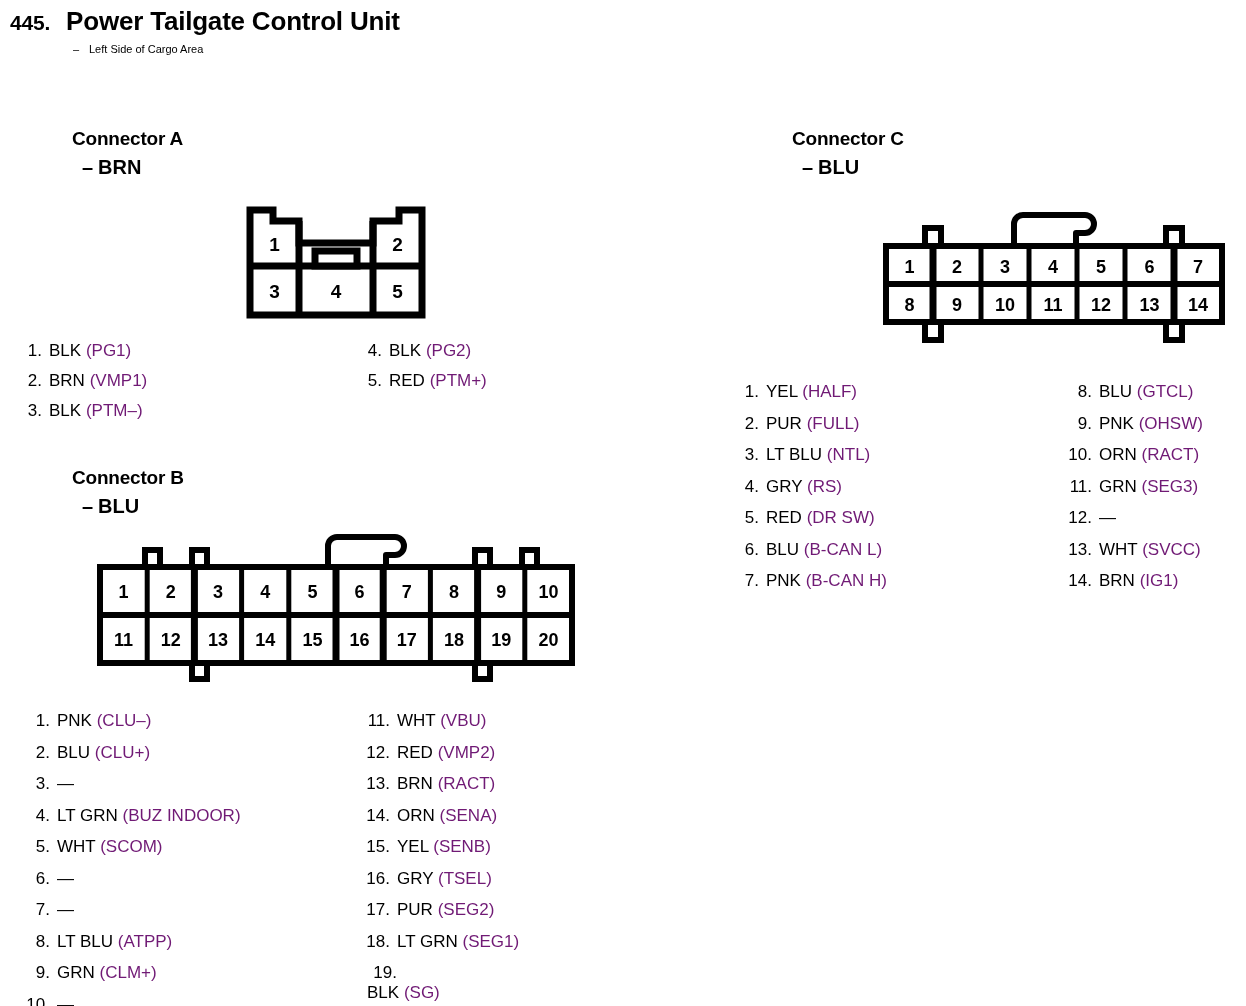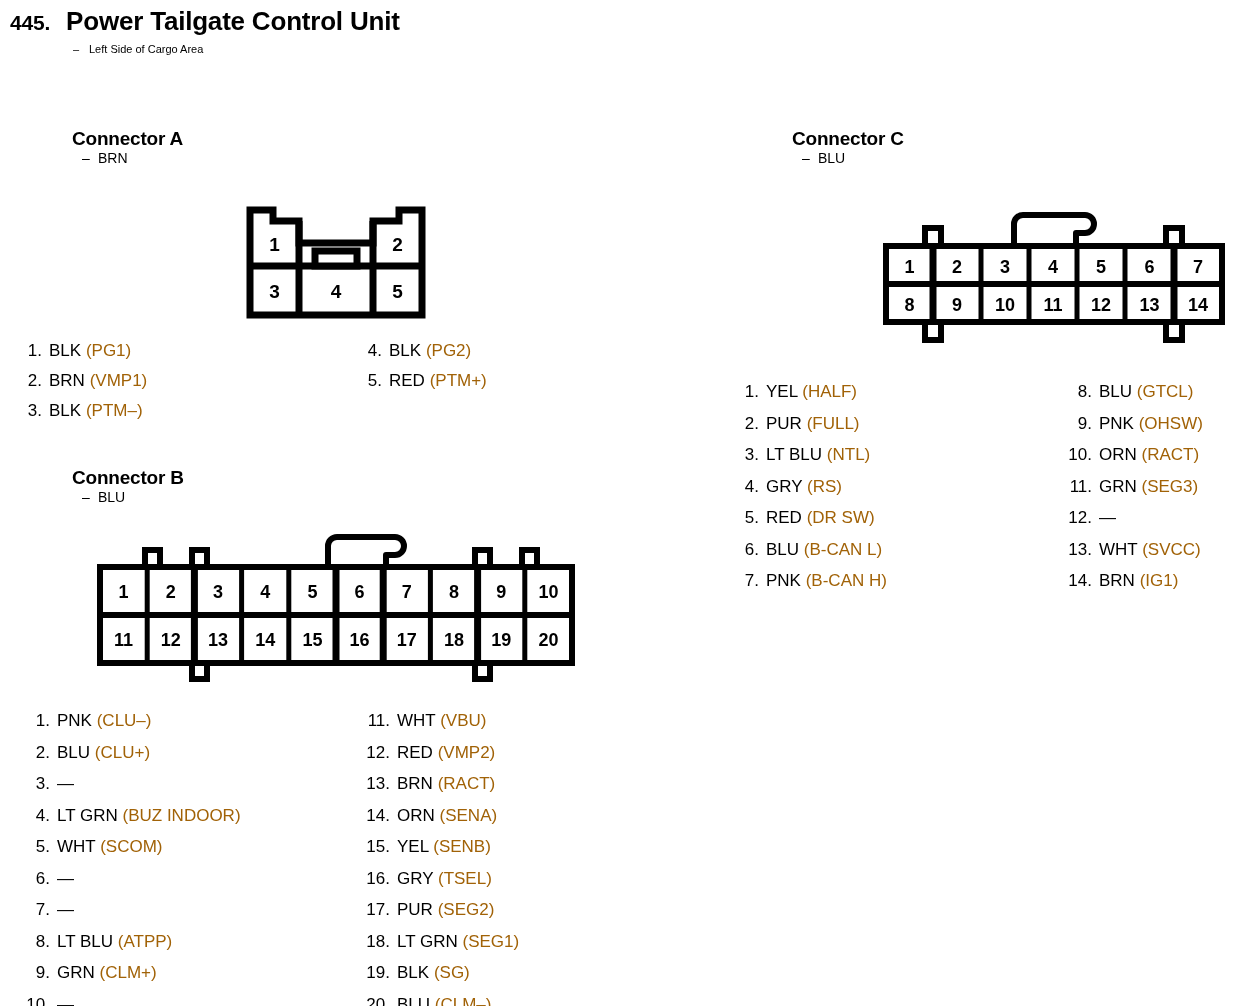--- a/index.html
+++ b/index.html
@@ -52,23 +52,25 @@
   }
 
   
   .conn-block { position: absolute; }
   .conn-title {
     font-size: 19px;
     font-weight: bold;
     letter-spacing: -0.2px;
   }
   .conn-color {
-    font-size: 14px;
+    font-size: 20px;
+    margin-top: 6px;
     margin-left: 10px;
     white-space: nowrap;
+    font-weight: bold;
   }
   .conn-color .dash {
     display: inline-block;
     width: 16px;
   }
 
   
   .pinlist {
     position: absolute;
     font-size: 17px;
@@ -80,21 +82,21 @@
   }
   .pin-num {
     text-align: right;
     flex: 0 0 auto;
   }
   .pin-body {
     margin-left: 7px;
     flex: 0 0 auto;
   }
   .sig {
-    color: #a16207;
+    color: #701a75;
   }
 
   
   .conn-svg { position: absolute; }
   .cell-num {
     font-family: "Liberation Sans", sans-serif;
     font-weight: bold;
     text-anchor: middle;
     fill: #000000;
   }
@@ -285,21 +287,21 @@
       <span class="pin-body"><span>GRY</span> <span class="sig">(TSEL)</span></span>
     </div>
     <div class="pin-row" style="margin-top: 11.5px;">
       <span class="pin-num" style="width: 30px;">17.</span>
       <span class="pin-body"><span>PUR</span> <span class="sig">(SEG2)</span></span>
     </div>
     <div class="pin-row" style="margin-top: 11.5px;">
       <span class="pin-num" style="width: 30px;">18.</span>
       <span class="pin-body"><span>LT GRN</span> <span class="sig">(SEG1)</span></span>
     </div>
-    <div class="pin-row" style="margin-top: 11.5px;">
+    <div class="pin-row" style="margin-top: 11.5px; flex-direction: column;">
       <span class="pin-num" style="width: 30px;">19.</span>
       <span class="pin-body"><span>BLK</span> <span class="sig">(SG)</span></span>
     </div>
     <div class="pin-row" style="margin-top: 11.5px;">
       <span class="pin-num" style="width: 30px;">20.</span>
       <span class="pin-body"><span>BLU</span> <span class="sig">(CLM–)</span></span>
     </div>
   </div>
 
 <div class="conn-block" style="left:792px; top:128px;">

